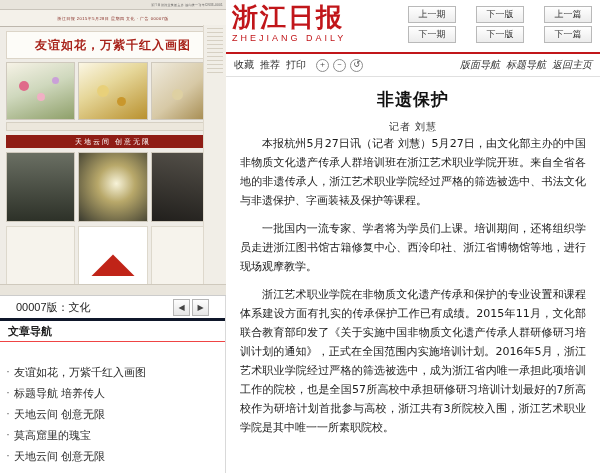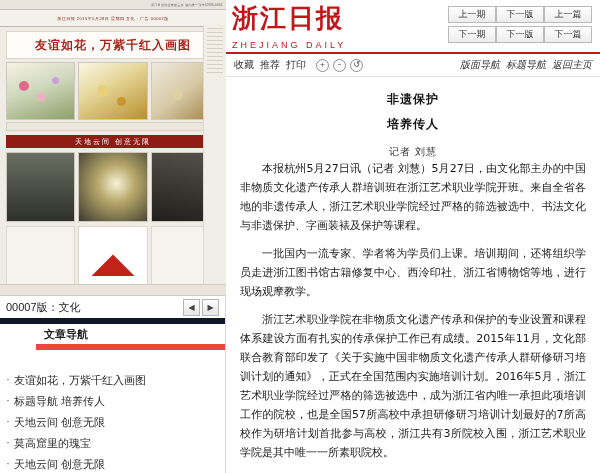--- a/index.html
+++ b/index.html
@@ -42,63 +42,63 @@
   .pt-txtbox{flex:1;background:#f6f3ec;border:1px solid #ddd8cc;}
   .pt-redfan{flex:1;background:#fff;border:1px solid #ddd8cc;position:relative;overflow:hidden;}
   .fan{position:absolute;left:50%;top:60%;transform:translate(-50%,-50%);width:44px;height:22px;
        background:#c02418;clip-path:polygon(0 100%,50% 0,100% 100%);}
   .pt-side{position:absolute;right:0;top:25px;width:22px;bottom:0;background:#f1eee7;border-left:1px solid #ded8cc;}
   .pt-side .ln{height:1px;background:#d6d0c3;margin:3px 3px;}
   .pt-footer{position:absolute;left:0;right:0;bottom:0;height:10px;background:#e9e5dc;border-top:1px solid #cfc9bd;}
 
   .page-meta{
     height:22px;display:flex;align-items:center;justify-content:space-between;
-    padding:0 6px;border-bottom:6px solid #0f172a;font-size:11px;color:#222;background:#fff;
+    padding:0 16px;border-bottom:3px solid #0f172a;font-size:11px;color:#222;background:#fff;
   }
   .page-meta .navs{display:flex;gap:2px;}
   .navbtn{
     width:15px;height:15px;border:1px solid #b5b5b5;background:linear-gradient(#fdfdfd,#e6e6e6);
     display:flex;align-items:center;justify-content:center;font-size:8px;color:#444;cursor:pointer;
   }
   .toc-title{
     height:20px;display:flex;align-items:center;padding-left:8px;font-size:11px;color:#222;
-    border-bottom:6px solid #ef4444;background:#fff;font-weight:bold;margin-left:36px;
+    border-bottom:1px solid #ef4444;background:#fff;font-weight:bold;
   }
   .toc{padding:4px 0 0 0;}
   .toc li{list-style:none;font-size:11px;color:#2a2a2a;padding:3px 0 3px 14px;position:relative;cursor:pointer;}
   .toc li::before{content:"·";position:absolute;left:6px;top:2px;color:#666;font-size:12px;}
 
   
   .right{flex:1;background:#fff;position:relative;}
   .masthead{height:52px;background:#fff;display:flex;align-items:flex-start;}
   .mast-left{padding:4px 0 0 6px;}
-  .mast-cn{font-size:26px;color:#c1161a;font-weight:bold;letter-spacing:2px;font-family:Liberation Sans, sans-serif;line-height:28px;}
-  .mast-en{font-size:9px;color:#c1161a;letter-spacing:3px;margin-top:8px;font-family:"Liberation Sans",sans-serif;}
+  .mast-cn{font-size:26px;color:#c1161a;font-weight:bold;letter-spacing:2px;font-family:Liberation Serif, serif;line-height:28px;}
+  .mast-en{font-size:9px;color:#c1161a;letter-spacing:3px;margin-top:1px;font-family:"Liberation Sans",sans-serif;}
   .mast-right{margin-left:auto;padding:6px 8px 0 0;display:flex;flex-direction:column;gap:3px;}
-  .btnrow{display:flex;gap:0;}
+  .btnrow{display:flex;gap:20px;}
   .pbtn{
     width:46px;height:15px;border:1px solid #b9b9b9;background:linear-gradient(#ffffff,#ececec);
     font-size:9px;color:#333;display:flex;align-items:center;justify-content:center;cursor:pointer;
   }
   .divider{height:2px;background:#c1161a;}
 
   .toolbar{
     height:22px;display:flex;align-items:center;gap:6px;padding:0 8px;
     border-bottom:1px solid #e0e0e0;font-size:10px;color:#333;background:#fff;
   }
   .toolbar .tb-link{cursor:pointer;}
   .zoomicons{display:flex;gap:4px;align-items:center;margin-left:4px;}
   .zic{width:11px;height:11px;border:1px solid #8d8d8d;border-radius:50%;background:#fff;
        display:flex;align-items:center;justify-content:center;font-size:8px;color:#444;line-height:1;cursor:pointer;}
   .tb-right{margin-left:auto;display:flex;gap:6px;}
   .tb-right span{cursor:pointer;font-size:10px;color:#333;font-style:italic;}
 
   .article{padding:10px 14px 0 14px;}
   .art-title{
-    text-align:center;font-size:12px;font-weight:bold;color:#111;line-height:25px;
+    text-align:center;font-size:17px;font-weight:bold;color:#111;line-height:25px;
     font-family:"DejaVu Sans",sans-serif;letter-spacing:1px;
   }
   .art-byline{text-align:center;font-size:10px;color:#333;margin-top:8px;letter-spacing:1px;}
   .art-body p{
     font-size:11px;line-height:19px;color:#1a1a1a;text-align:justify;margin:0 0 9px 0;
     text-indent:22px;font-family:"DejaVu Sans",sans-serif;
   }
 </style>
 </head>
 <body>
@@ -230,21 +230,20 @@
       <span class="tb-right">
         <span>版面导航</span>
         <span>标题导航</span>
         <span>返回主页</span>
       </span>
     </div>
 
     <div class="article">
       <div class="art-title">
         <div>非遗保护</div>
-        <div>培养传人</div>
       </div>
       <div class="art-byline">记者  刘慧</div>
       <div class="art-body">
         <p>本报杭州5月27日讯（记者  刘慧）5月27日，由文化部主办的中国非物质文化遗产传承人群培训班在浙江艺术职业学院开班。来自全省各地的非遗传承人，浙江艺术职业学院经过严格的筛选被选中、书法文化与非遗保护、字画装裱及保护等课程。</p>
         <p>一批国内一流专家、学者将为学员们上课。培训期间，还将组织学员走进浙江图书馆古籍修复中心、西泠印社、浙江省博物馆等地，进行现场观摩教学。</p>
         <p>浙江艺术职业学院在非物质文化遗产传承和保护的专业设置和课程体系建设方面有扎实的传承保护工作已有成绩。2015年11月，文化部联合教育部印发了《关于实施中国非物质文化遗产传承人群研修研习培训计划的通知》，正式在全国范围内实施培训计划。2016年5月，浙江艺术职业学院经过严格的筛选被选中，成为浙江省内唯一承担此项培训工作的院校，也是全国57所高校中承担研修研习培训计划最好的7所高校作为研培计划首批参与高校，浙江共有3所院校入围，浙江艺术职业学院是其中唯一一所素职院校。</p>
 
       </div>
     </div>
   </div>

